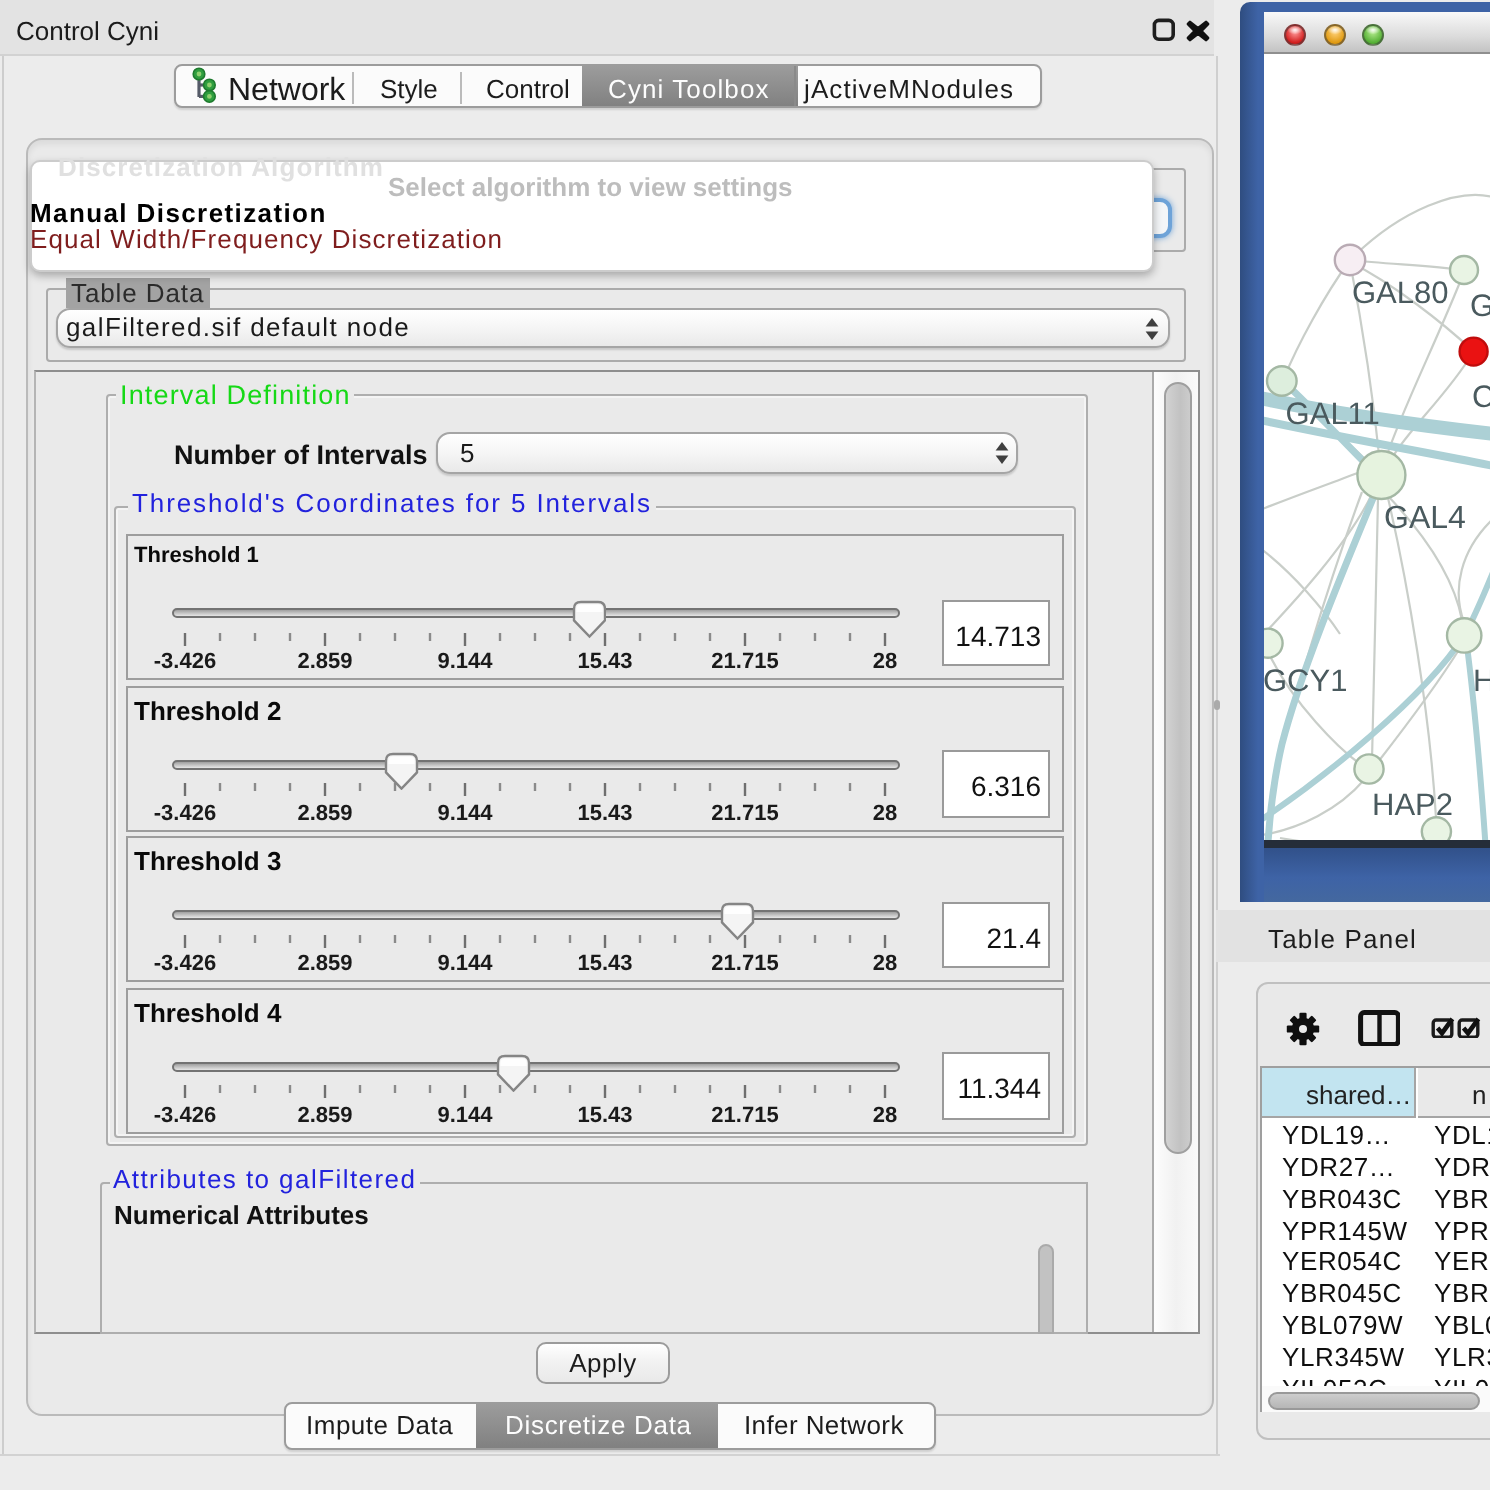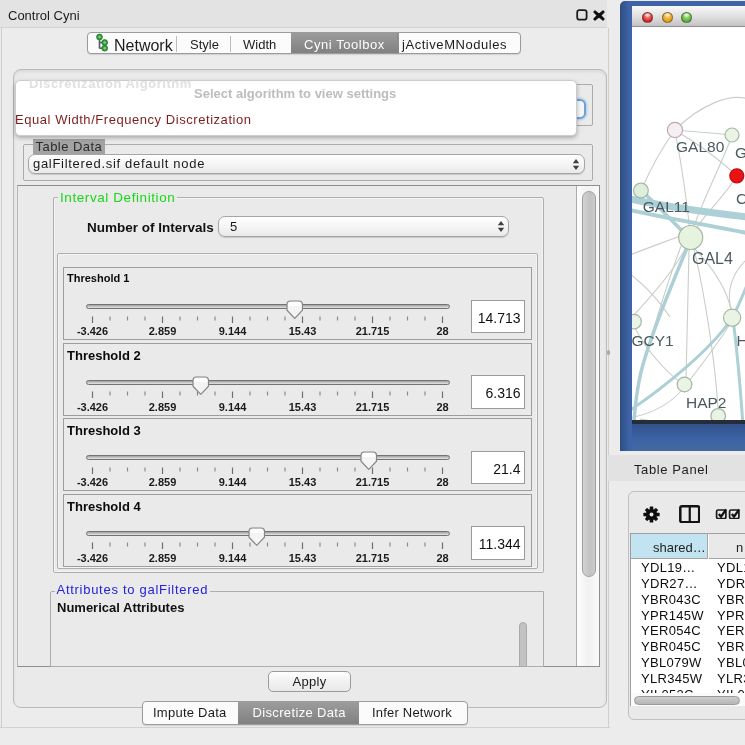--- a/index.html
+++ b/index.html
@@ -31,21 +31,21 @@
       </g>
 <circle cx="4.5" cy="4" r="2.9" fill="#2f9e3f" stroke="#1e7a2e" stroke-width="0.8"></circle>
 <circle cx="9.7" cy="9.5" r="2.9" fill="#2f9e3f" stroke="#1e7a2e" stroke-width="0.8"></circle>
 <circle cx="9.7" cy="15.2" r="2.9" fill="#2f9e3f" stroke="#1e7a2e" stroke-width="0.8"></circle>
 <circle cx="4.5" cy="4" r="1.2" fill="#8fcf6f"></circle>
       <circle cx="9.7" cy="9.5" r="1.2" fill="#8fcf6f"></circle>
       <circle cx="9.7" cy="15.2" r="1.2" fill="#8fcf6f"></circle>
 </svg>
 <div class="ab" style="left:114px;top:37px;font-size:16px;color:#1c1c1c;">Network</div>
 <div class="ab" style="left:190px;top:37px;font-size:13px;color:#1c1c1c;">Style</div>
-<div class="ab" style="left:243px;top:37px;font-size:13px;color:#1c1c1c;">Width</div>
+<div class="ab" style="left:243px;top:37px;font-size:13px;color:#1c1c1c;">Control</div>
 <div class="ab" style="left:304px;top:37px;font-size:13px;letter-spacing:0.55px;color:#fdfdfd;">Cyni Toolbox</div>
 <div class="ab" style="left:402px;top:37px;font-size:13px;letter-spacing:0.55px;color:#1c1c1c;">jActiveMNodules</div>
 
 <div class="ab" style="left:1px;top:28px;width:1px;height:699px;background:#cdcdcd;"></div>
 <div class="ab" style="left:607.5px;top:28px;width:1.2px;height:699px;background:#cfcfcf;"></div>
 <div class="ab" style="left:0px;top:726.5px;width:610px;height:1.5px;background:#d2d2d2;"></div>
 <div class="ab" style="left:12.8px;top:68.7px;width:594.5px;height:639.5px;background:#eaeaea;border:1.2px solid #bababa;border-radius:8px;box-shadow:inset 0 2px 3px rgba(0,0,0,.07);"></div>
 
 <div class="ab" style="left:23px;top:84px;width:570px;height:42px;border:1px solid #ababab;border-radius:2px;"></div>
 <div class="ab" style="left:560px;top:99px;width:26px;height:20px;border:2px solid #6ea3d8;border-radius:6px;box-shadow:0 0 3px #6ea3d8;background:#f4f6f8;"></div>
@@ -68,20 +68,21 @@
 <div class="ab" style="left:58px;top:190px;background:#eaeaea;padding:0 2px;font-size:13.5px;letter-spacing:0.58px;color:#16d916;">Interval Definition</div>
 <div class="ab" style="left:87px;top:219.5px;font-size:13.5px;font-weight:bold;color:#111;">Number of Intervals</div>
 <div class="ab" style="left:218px;top:216px;width:291px;height:21px;background:linear-gradient(#ffffff,#f4f4f4 55%,#e9e9e9);border:1px solid #a5a5a5;border-radius:7px;box-shadow:0 1px 1px rgba(0,0,0,.15);"></div>
 <div class="ab" style="left:230px;top:219px;font-size:13px;color:#1a1a1a;">5</div>
 <svg class="ab" style="left:496px;top:221px;" width="10" height="11" viewBox="0 0 10 11">
  <path d="M5 0 L8.2 4.2 L1.8 4.2 Z" fill="#3f3f3f"></path>
       <path d="M5 11 L8.2 6.8 L1.8 6.8 Z" fill="#3f3f3f"></path>
 </svg>
 
 <div class="ab" style="left:57px;top:253px;width:480.5px;height:316px;border:1px solid #aeaeae;border-radius:2px;box-shadow:inset 0 0 0 1px #f4f4f4;"></div>
+<div class="ab" style="left:64px;top:244.3px;background:#eaeaea;padding:0 2px;font-size:13px;letter-spacing:0.95px;color:#2222dd;">Threshold's Coordinates for 5 Intervals</div>
 <div class="ab" style="left:62.5px;top:267px;width:469.5px;height:73px;border:1px solid #9d9d9d;"></div>
 <div class="ab" style="left:67px;top:272.2px;font-size:11px;font-weight:bold;color:#0a0a0a;">Threshold 1</div>
 <div class="ab" style="left:86px;top:304.3px;width:364px;height:5px;border:1px solid #737373;border-radius:3px;background:linear-gradient(#a0a0a0,#e6e6e6);"></div>
 <svg class="ab" style="left:86px;top:315.5px;" width="364" height="8" viewBox="0 0 364 8">
       <line x1="6.5" y1="0.5" x2="6.5" y2="7" stroke="#6f6f6f" stroke-width="1.2"></line>
       <line x1="24.0" y1="0.5" x2="24.0" y2="4.5" stroke="#8a8a8a" stroke-width="1.2"></line>
       <line x1="41.5" y1="0.5" x2="41.5" y2="4.5" stroke="#8a8a8a" stroke-width="1.2"></line>
       <line x1="59.0" y1="0.5" x2="59.0" y2="4.5" stroke="#8a8a8a" stroke-width="1.2"></line>
       <line x1="76.5" y1="0.5" x2="76.5" y2="7" stroke="#6f6f6f" stroke-width="1.2"></line>
       <line x1="94.0" y1="0.5" x2="94.0" y2="4.5" stroke="#8a8a8a" stroke-width="1.2"></line>
@@ -226,32 +227,33 @@
       <path d="M2.2 4.5 Q2.2 2.2 4.5 2.2 L13 2.2 Q15.3 2.2 15.3 4.5 L15.3 6 L2.2 6 Z" fill="#fefefe"></path>
     </svg>
 <div class="ab" style="left:470.5px;top:526.0px;width:54.5px;height:33.5px;background:#fff;border:1px solid #9a9a9a;"></div>
 <div class="ab" style="left:470.5px;top:536.0px;width:50px;text-align:right;font-size:14px;color:#111;">11.344</div>
 
 <div class="ab" style="left:50px;top:591px;width:493.5px;height:76px;border:1px solid #aeaeae;border-top-left-radius:2px;"></div>
 <div class="ab" style="left:54.5px;top:582px;background:#eaeaea;padding:0 2px;font-size:13px;letter-spacing:0.72px;color:#2222dd;">Attributes to galFiltered</div>
 <div class="ab" style="left:57px;top:600px;font-size:13px;font-weight:bold;color:#111;">Numerical Attributes</div>
 <div class="ab" style="left:519px;top:622px;width:8px;height:45px;background:#c2c2c2;border:1px solid #aaa;border-radius:4px 4px 0 0;"></div>
 
-<div class="ab" style="left:268px;top:671px;width:83px;height:21px;background:linear-gradient(#ffffff,#f2f2f2 45%,#e9e9e9);border:1px solid #9b9b9b;border-radius:5px;font-size:13px;letter-spacing:0.25px;color:#1c1c1c;text-align:center;line-height:19px;">Apply</div>
+<div class="ab" style="left:268px;top:671px;width:67px;height:21px;background:linear-gradient(#ffffff,#f2f2f2 45%,#e9e9e9);border:1px solid #9b9b9b;border-radius:5px;font-size:13px;letter-spacing:0.25px;color:#1c1c1c;text-align:center;line-height:19px;">Apply</div>
 
 <div class="ab" style="left:142px;top:701px;width:326px;height:24px;background:#fbfbfb;border:1px solid #9c9c9c;border-radius:4px;box-shadow:0 1px 1px rgba(0,0,0,.12);overflow:hidden;">
   <div class="ab" style="left:95px;top:0;width:121px;height:24px;background:linear-gradient(#9c9c9c,#7e7e7e);"></div>
 </div>
 <div class="ab" style="left:153px;top:705px;font-size:13px;letter-spacing:0.25px;color:#1c1c1c;">Impute Data</div>
 <div class="ab" style="left:252.5px;top:705px;font-size:13px;letter-spacing:0.35px;color:#fdfdfd;">Discretize Data</div>
 <div class="ab" style="left:372px;top:705px;font-size:13px;letter-spacing:0.2px;color:#1c1c1c;">Infer Network</div>
 
 <div class="ab" style="left:15px;top:80px;width:562px;height:56px;background:#fff;border:1px solid #cccccc;border-radius:5px;box-shadow:0 2px 4px rgba(0,0,0,.28);"></div>
 <div class="ab" style="left:29px;top:75.5px;font-size:13px;font-weight:bold;letter-spacing:0.55px;color:#e0e0e0;">Discretization Algorithm</div>
 <div class="ab" style="left:194px;top:85.5px;font-size:13px;font-weight:bold;color:#bdbdbd;">Select algorithm to view settings</div>
+<div class="ab" style="left:15px;top:99px;font-size:13px;font-weight:bold;letter-spacing:0.7px;color:#000;">Manual Discretization</div>
 <div class="ab" style="left:15px;top:112.3px;font-size:13px;letter-spacing:0.55px;color:#7f1d1d;text-align:center;">Equal Width/Frequency Discretization</div>
 
 <div class="ab" style="left:620px;top:1px;width:125px;height:450px;background:linear-gradient(90deg,#2f4d80,#3e63a6 9px,#3e63a6);border-top-left-radius:5px;"></div>
 <div class="ab" style="left:632px;top:6px;width:113px;height:21px;background:linear-gradient(#f9f9f9,#dcdcdc 60%,#c3c3c3);border-bottom:1px solid #8f8f8f;"></div>
 <div class="ab" style="left:641.5px;top:11.5px;width:11px;height:11px;border-radius:50%;background:radial-gradient(ellipse 60% 35% at 50% 22%,rgba(255,255,255,.95),rgba(255,255,255,0) 70%),radial-gradient(circle at 50% 35%,#ff9a9a,#d21f1f 70%);border:0.5px solid rgba(60,60,60,.55);"></div>
 <div class="ab" style="left:661.5px;top:11.5px;width:11px;height:11px;border-radius:50%;background:radial-gradient(ellipse 60% 35% at 50% 22%,rgba(255,255,255,.95),rgba(255,255,255,0) 70%),radial-gradient(circle at 50% 35%,#ffd27a,#e09a12 70%);border:0.5px solid rgba(60,60,60,.55);"></div>
 <div class="ab" style="left:680.5px;top:11.5px;width:11px;height:11px;border-radius:50%;background:radial-gradient(ellipse 60% 35% at 50% 22%,rgba(255,255,255,.95),rgba(255,255,255,0) 70%),radial-gradient(circle at 50% 35%,#b4eb8e,#55b035 70%);border:0.5px solid rgba(60,60,60,.55);"></div>
 <div class="ab" style="left:632px;top:27px;width:113px;height:393px;background:#fff;overflow:hidden;"></div>
 <div class="ab" style="left:632px;top:420px;width:113px;height:3.5px;background:#252d39;"></div>
 <div class="ab" style="left:632px;top:423.5px;width:113px;height:27.5px;background:linear-gradient(#31518a,#3e63a6 55%,#44689f);"></div>

